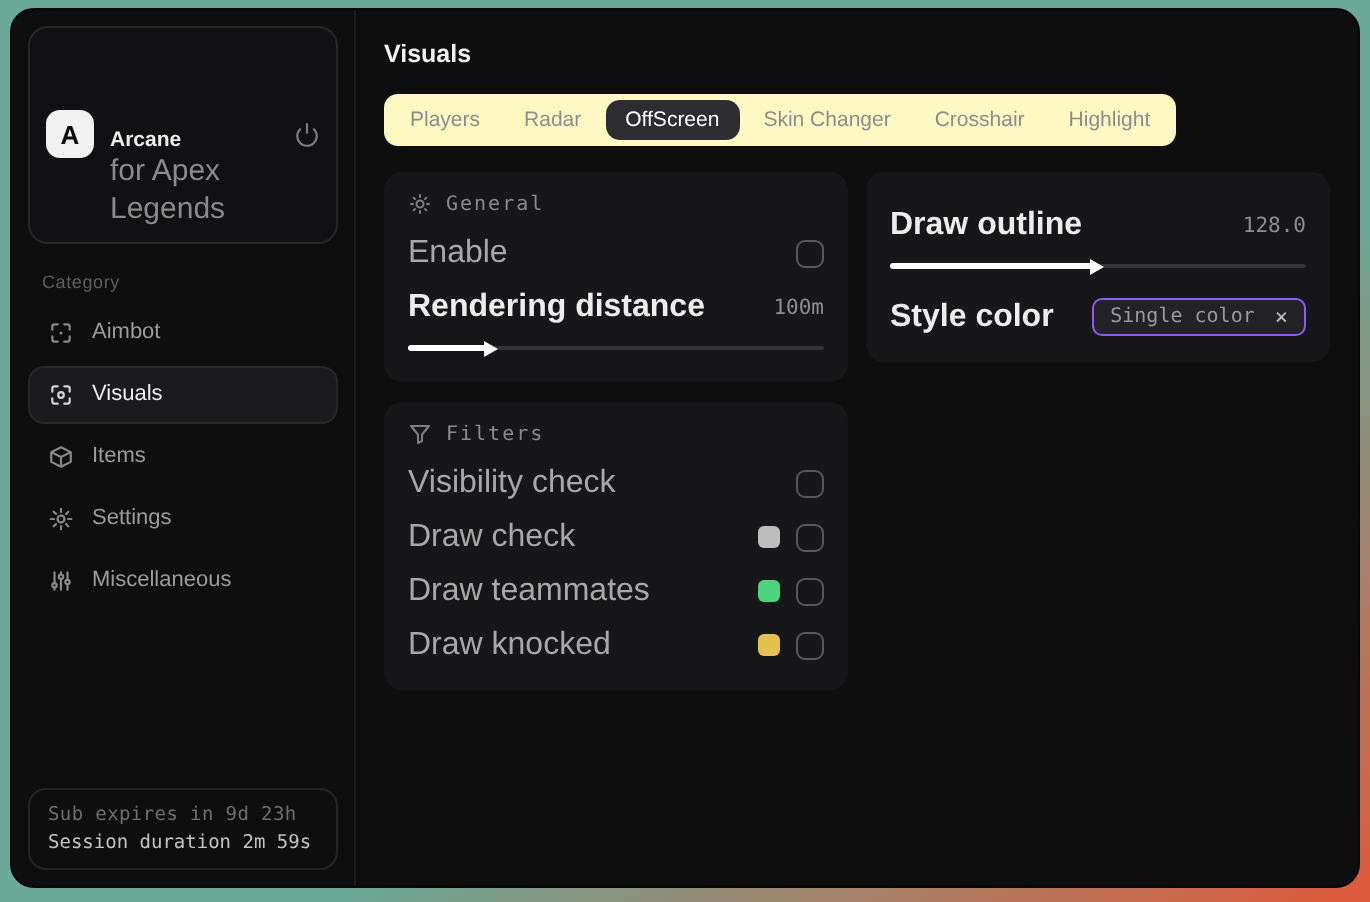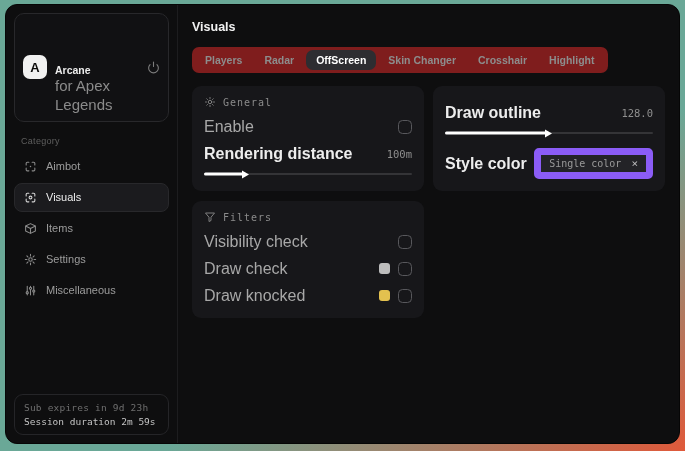--- a/index.html
+++ b/index.html
@@ -42,22 +42,22 @@
   .footer-card {
     margin-top:auto; border:1px solid #252528; border-radius:9px; padding:7px 9px;
     font-family:"DejaVu Sans Mono", monospace;
   }
   .footer-line1 { color:#6e6e6e; font-size:9.5px; letter-spacing:.2px; margin-bottom:3px; }
   .footer-line2 { color:#c3c3c3; font-size:9.5px; }
   
   .main { flex:1; padding:12px 14px; display:flex; flex-direction:column; }
   .main-title { color:#f1f1f1; font-size:12.5px; font-weight:700; margin:3px 0 13px 0; }
   .tabstrip {
-    display:inline-flex; align-self:flex-start; background:#7f1d1d;
-    border-radius:7px; padding:3px; gap:2px;font-weight:bold;
+    display:inline-flex; align-self:flex-start; background:#fef9c3;
+    border-radius:7px; padding:3px; gap:2px;
   }
   .tab {
     padding:4px 10px; font-size:10.5px; color:#8d8d8d; border-radius:7px;
     cursor:pointer; white-space:nowrap;
   }
   .tab.active { background:#2d2d31; color:#ffffff; }
   .content { display:flex; gap:9px; margin-top:13px; align-items:flex-start; }
   .col { flex:1; display:flex; flex-direction:column; gap:10px; min-width:0; }
   .panel { background:#17171a; border-radius:9px; padding:10px 12px 12px 12px; }
   .panel-head {
@@ -85,21 +85,21 @@
     position:absolute; left:0; top:50%; height:3px; background:#ffffff;
     transform:translateY(-50%); border-radius:2px;
   }
   .slider-fill::after {
     content:""; position:absolute; right:-3px; top:50%; transform:translateY(-50%);
     width:0; height:0; border-left:7px solid #ffffff;
     border-top:4.5px solid transparent; border-bottom:4.5px solid transparent;
   }
   .chip {
     display:flex; align-items:center; gap:10px; background:#232327;
-    border:7px solid #8b5cf6; border-radius:5px; padding:3px 8px;
+    border:1px solid #8b5cf6; border-radius:5px; padding:3px 8px;
     color:#9a9a9a; font-family:"DejaVu Sans Mono", monospace; font-size:10px; cursor:pointer;justify-content:flex-end;
   }
   .chip-x { color:#bcbcbc; font-size:11px; line-height:1; cursor:pointer; }
   svg { display:block; }
 </style>
 </head>
 <body>
 
 <div class="window">
 
@@ -238,20 +238,27 @@
           </div>
 
           <div class="row">
             <span class="lbl">Draw check</span>
             <span class="controls">
               <span class="swatch" style="background: rgb(189, 189, 189);"></span>
               <span class="checkbox"></span>
             </span>
           </div>
 
+          <div class="row">
+            <span class="lbl">Draw teammates</span>
+            <span class="controls">
+              <span class="swatch" style="background: rgb(76, 211, 123);"></span>
+              <span class="checkbox"></span>
+            </span>
+          </div>
 
           <div class="row">
             <span class="lbl">Draw knocked</span>
             <span class="controls">
               <span class="swatch" style="background: rgb(227, 193, 79);"></span>
               <span class="checkbox"></span>
             </span>
           </div>
         </div>
       </div>

